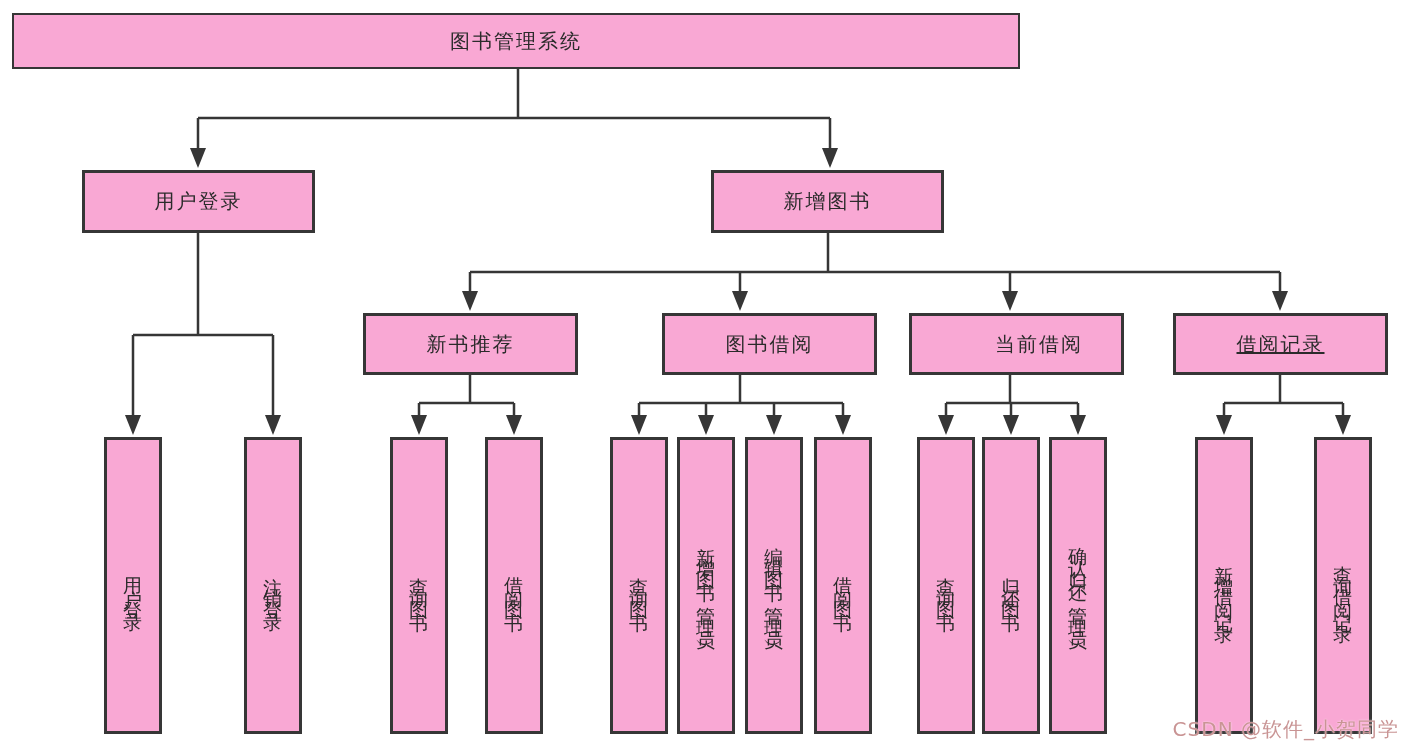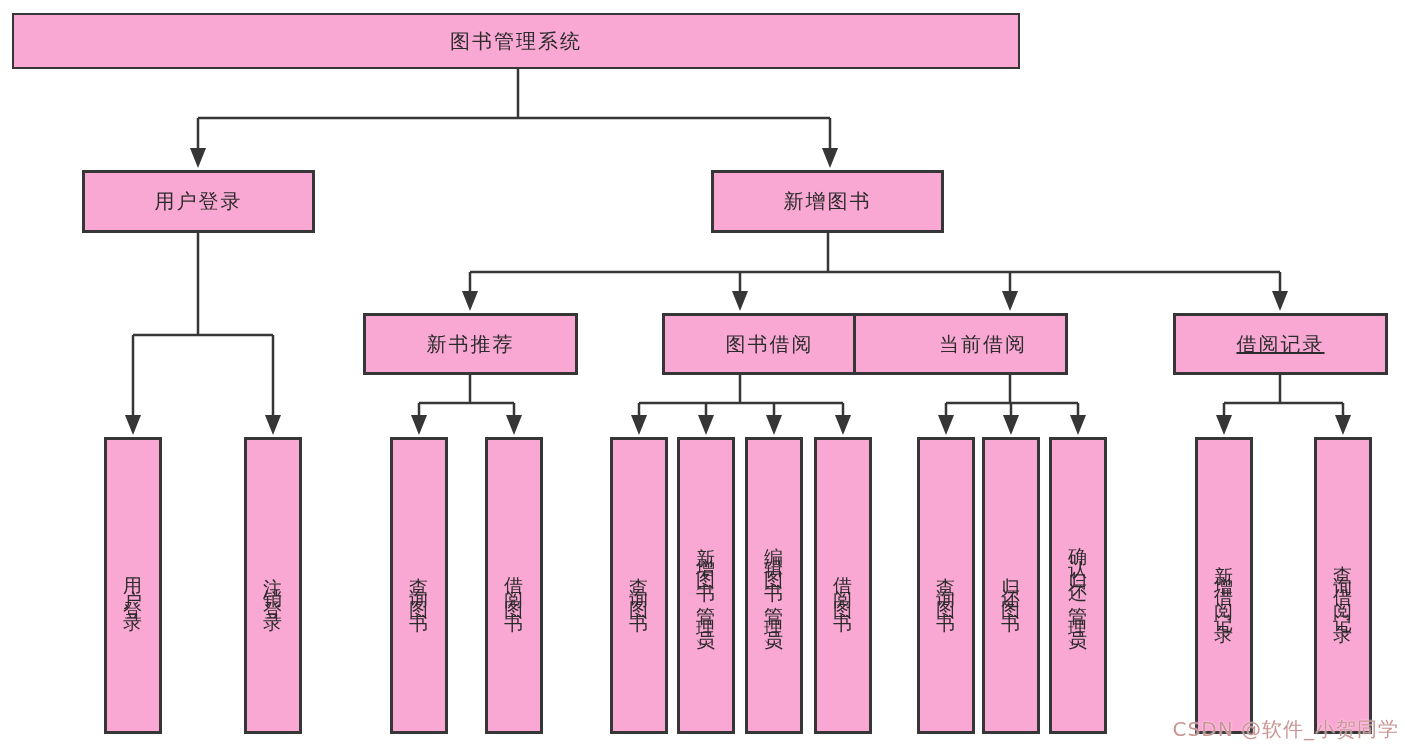--- a/index.html
+++ b/index.html
@@ -87,21 +87,21 @@
   <div class="box l2" style="left:711px;">
     <span class="hlabel">新增图书</span>
   </div>
 
   <div class="box l3" style="left:363px;">
     <span class="hlabel">新书推荐</span>
   </div>
   <div class="box l3" style="left:662px;">
     <span class="hlabel">图书借阅</span>
   </div>
-  <div class="box l3" style="left:853px;padding-left:45px;">
+  <div class="box l3" style="left:909px;padding-left:45px;">
     <span class="hlabel">当前借阅</span>
   </div>
   <div class="box l3" style="left:1173px;text-decoration:underline;">
     <span class="hlabel">借阅记录</span>
   </div>
 
   <div class="box vbox" style="left:104px;">
     <span class="vtext">用户登录</span>
   </div>
   <div class="box vbox" style="left:244px;">

